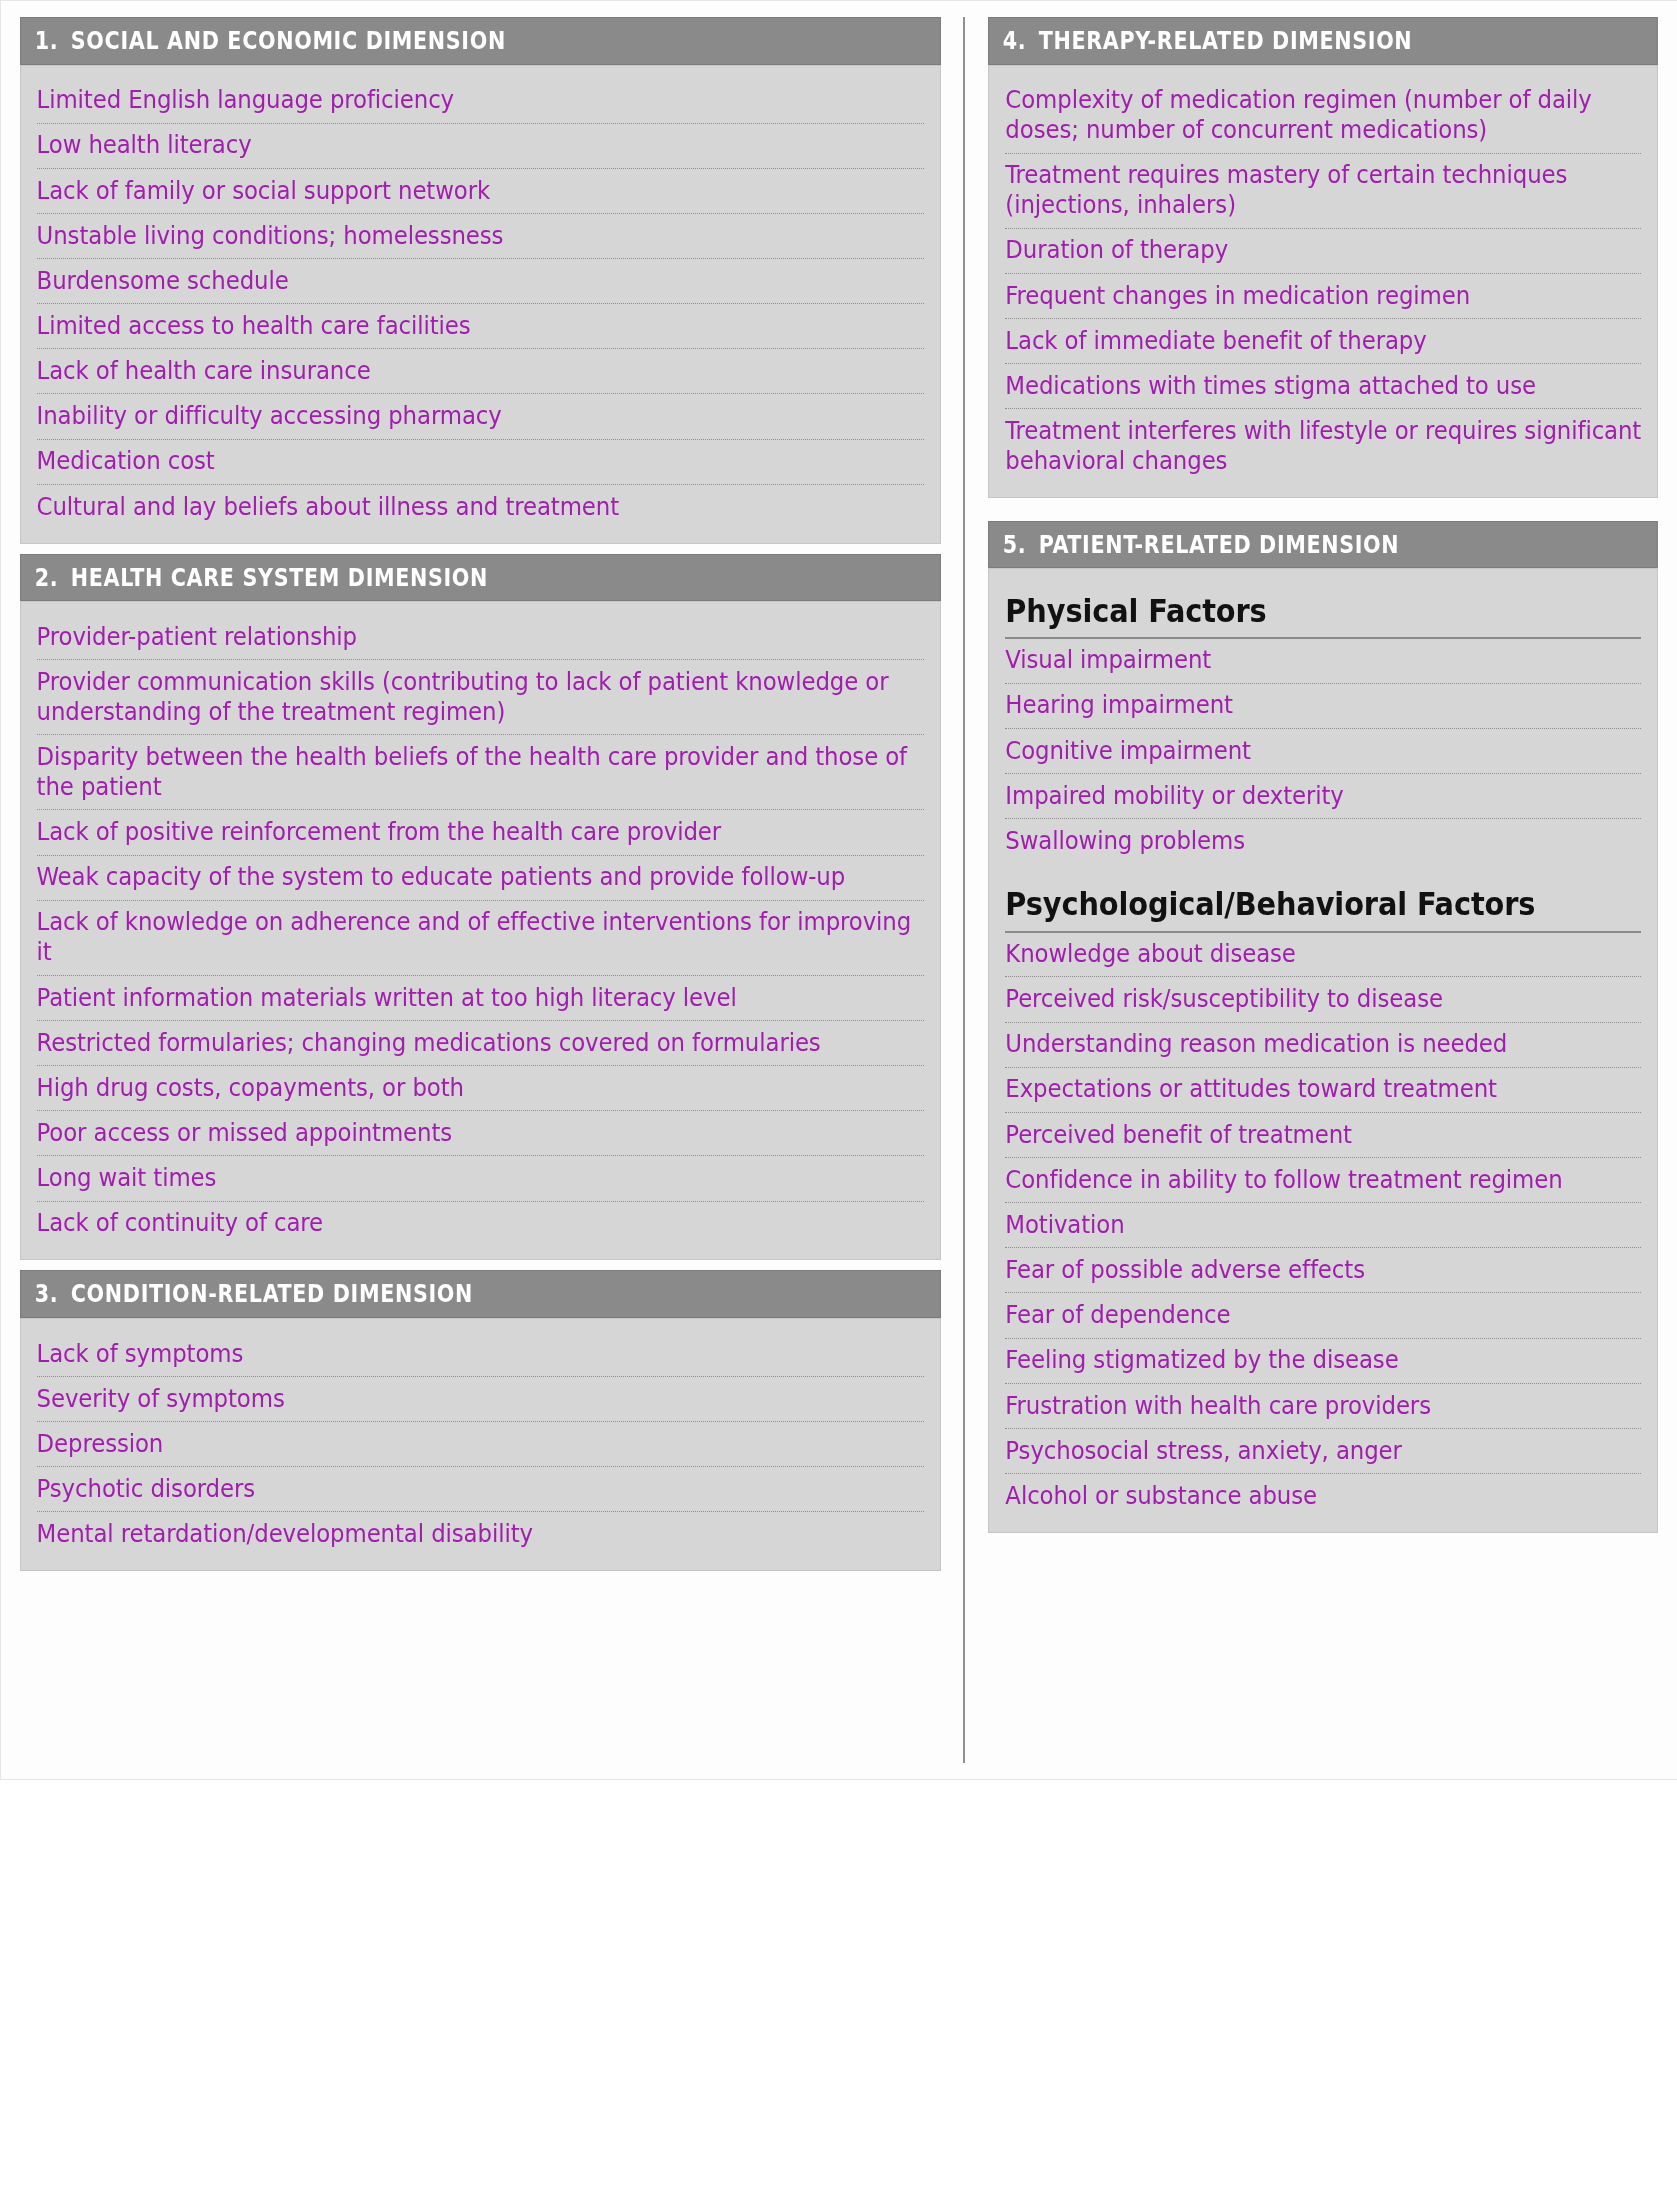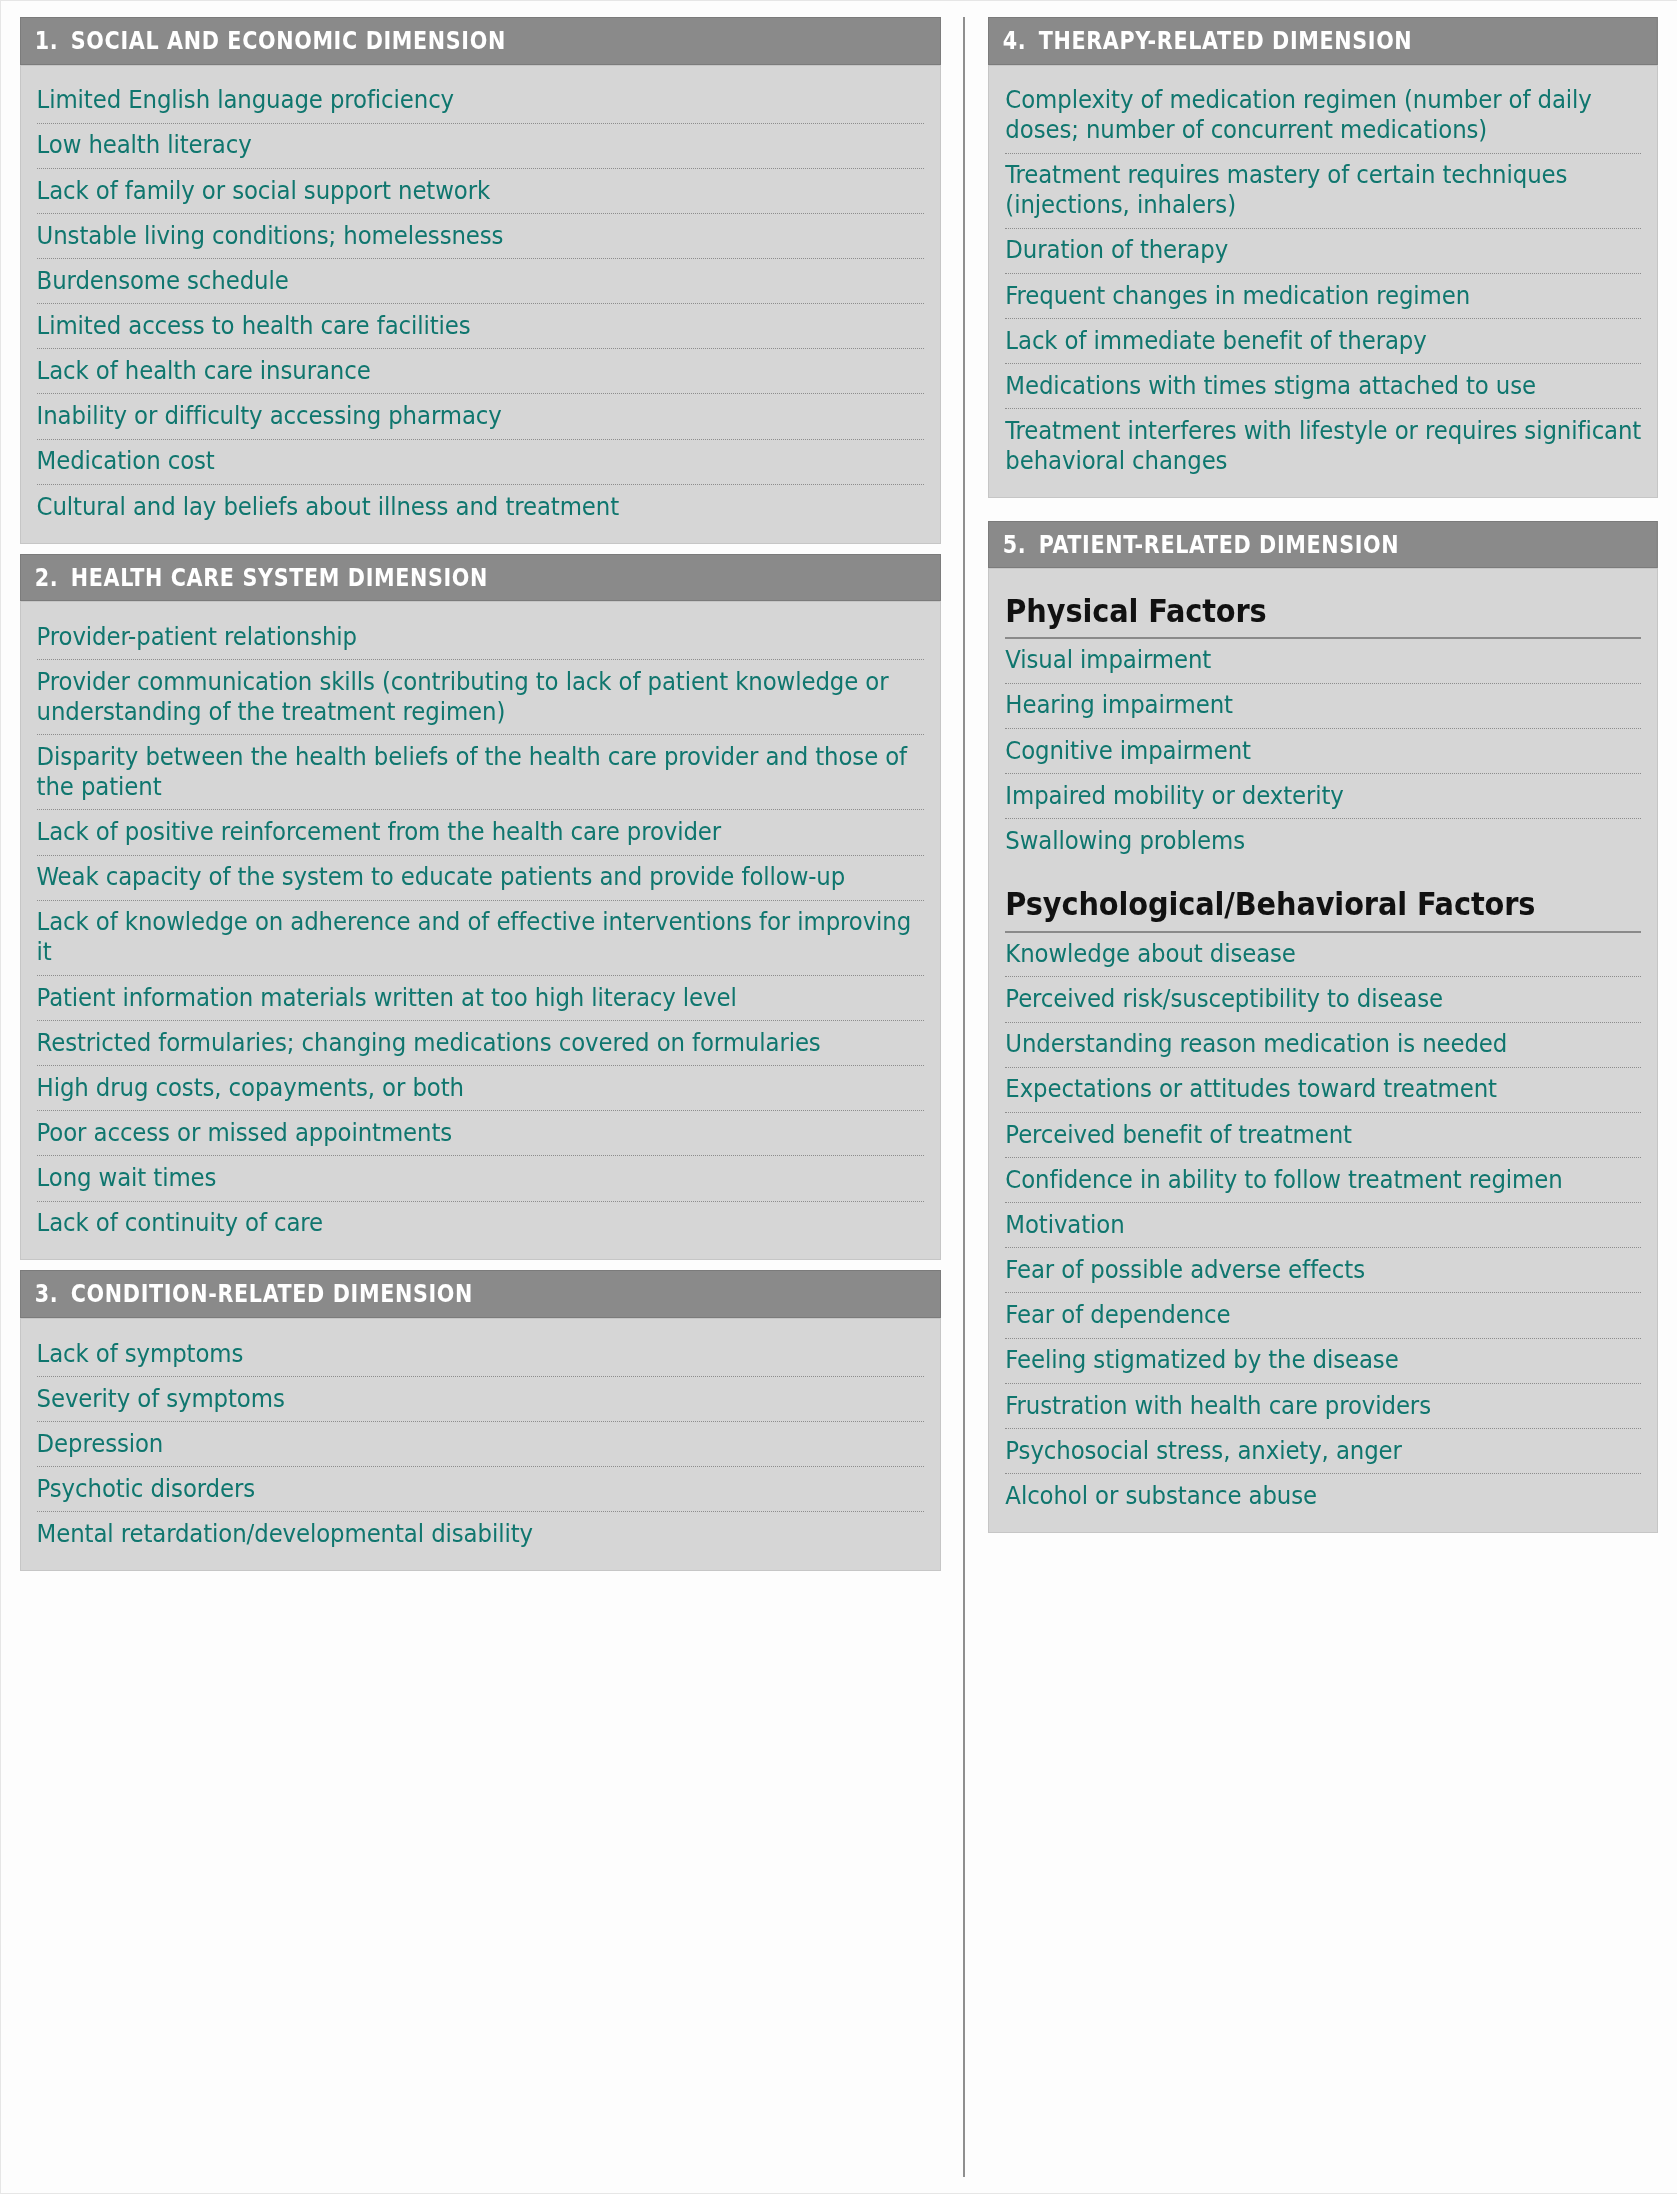--- a/index.html
+++ b/index.html
@@ -10,21 +10,21 @@
   body {
     width: 1678px;
     height: 2194px;
     font-family: "DejaVu Sans Condensed", "Liberation Sans Narrow", "Liberation Sans", sans-serif;
     -webkit-font-smoothing: antialiased;
   }
 
   #page {
     position: relative;
     width: 1678px;
-    height: 2194px;
+    height: 1780px;
     box-sizing: border-box;
     background: #fdfdfd;
     padding: 16px 18.6px 16px 18.6px;
     display: flex;
     gap: 16px;
     border: 0.6px solid #e6e6e6;
   }
 
   .column {
     display: flex;
@@ -72,21 +72,21 @@
   .section-body {
     background: #d6d6d6;
     border: 0.6px solid #c6c6c6;
     box-sizing: border-box;
     padding: 16px 16px 13.6px 16px;
   }
 
   .item {
     font-size: 25.4px;
     line-height: 1.18;
-    color: #0f766e;
+    color: #a21caf;
     padding: 3.7px 0 7.4px 0;
     position: relative;
     letter-spacing: -0.1px;
     font-stretch: condensed;
   }
   .item + .item {
     border-top: 1.9px dotted #8d8d8d;
     padding-top: 6.8px;
   }
 

